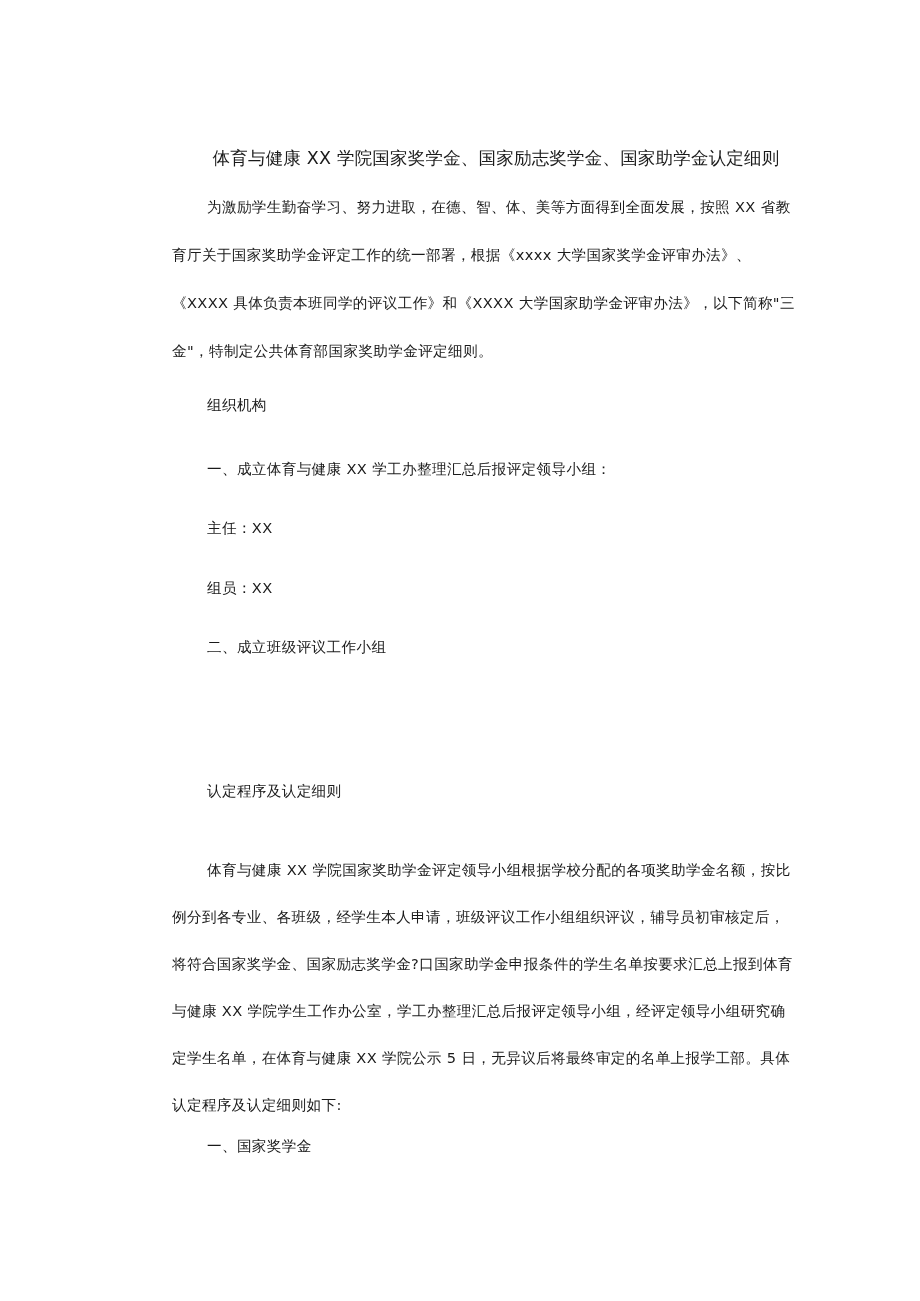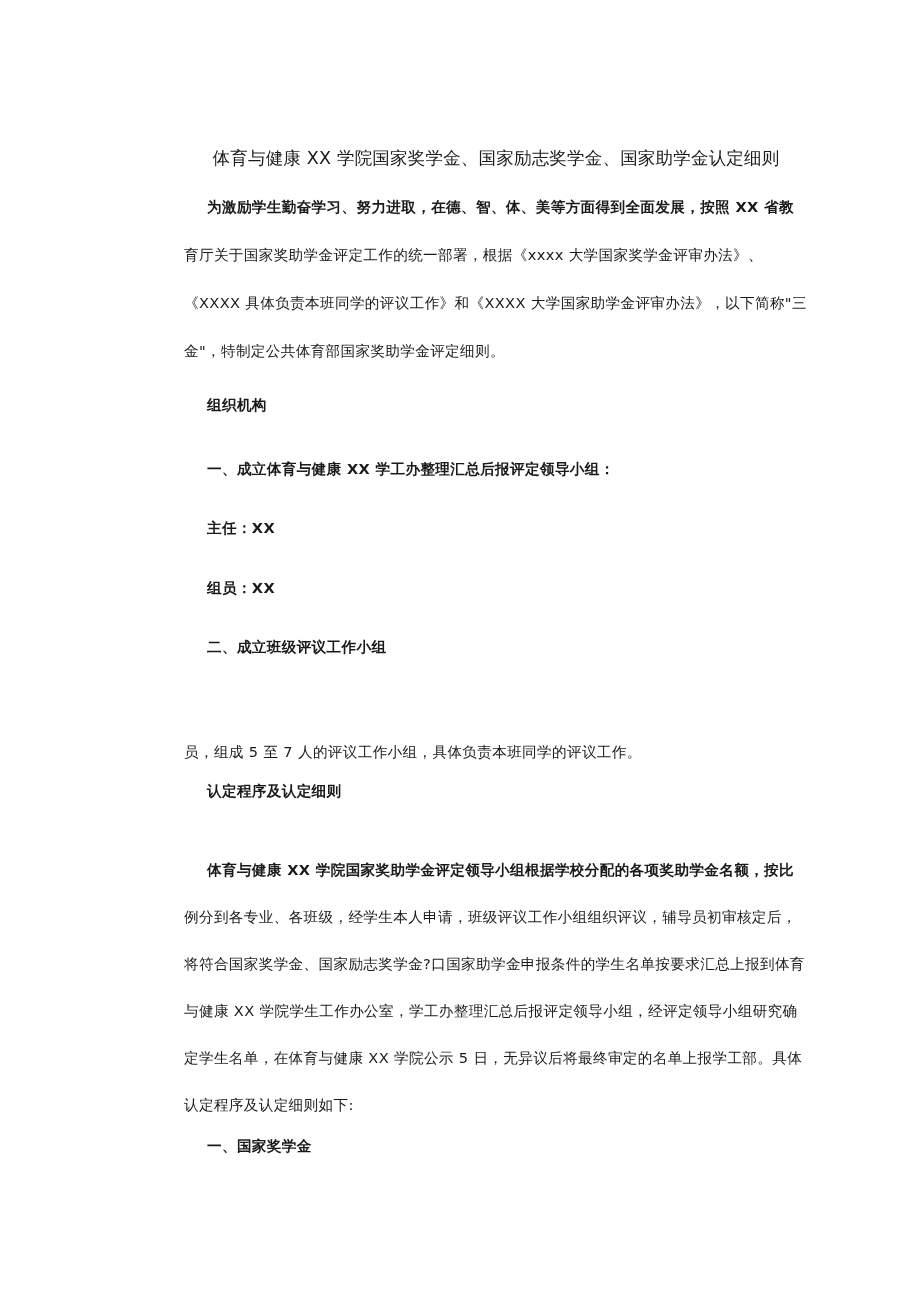--- a/index.html
+++ b/index.html
@@ -1,41 +1,40 @@
 <!DOCTYPE html>
 <html><head>
 <meta charset="utf-8">
 <style>
   html, body { margin:0; padding:0; background:#ffffff; }
   body { width:920px; height:1301px; position:relative; overflow:hidden;
          font-family: "DejaVu Sans", "Liberation Sans", sans-serif; color:#1a1a1a; }
   .page { position:absolute; left:0; top:0; width:920px; height:1102px;margin-left:36px; }
   .title { position:absolute; left:0; width:920px; top:146px; text-align:center;
            font-size:17.5px; letter-spacing:0.2px; }
-  .line { position:absolute; left:148px; white-space:nowrap; font-size:14.6px; letter-spacing:0.35px; }
-  .indent { left:171px;font-weight:bold; }
+  .line { position:absolute; left:136px; white-space:nowrap; font-size:14.6px; letter-spacing:0.35px; }
+  .indent { left:171px; }
 </style>
 </head>
 <body>
 
 <div class="page">
   <div class="title">体育与健康 XX 学院国家奖学金、国家励志奖学金、国家助学金认定细则</div>
 
   <div class="line indent" style="top:198px">为激励学生勤奋学习、努力进取，在德、智、体、美等方面得到全面发展，按照 XX 省教</div>
   <div class="line" style="top:246px">育厅关于国家奖助学金评定工作的统一部署，根据《xxxx 大学国家奖学金评审办法》、</div>
   <div class="line" style="top:294px">《XXXX 具体负责本班同学的评议工作》和《XXXX 大学国家助学金评审办法》，以下简称"三</div>
   <div class="line" style="top:342px">金"，特制定公共体育部国家奖助学金评定细则。</div>
 
   <div class="line indent" style="top:396px">组织机构</div>
   <div class="line indent" style="top:460px">一、成立体育与健康 XX 学工办整理汇总后报评定领导小组：</div>
   <div class="line indent" style="top:519px">主任：XX</div>
   <div class="line indent" style="top:579px">组员：XX</div>
   <div class="line indent" style="top:638px">二、成立班级评议工作小组</div>
 
-  <div class="line" style="top:743px">员，组成 5 至 7 人的评议工作小组，具体负责本班同学的评议工作。</div>
 
   <div class="line indent" style="top:782px">认定程序及认定细则</div>
 
   <div class="line" style="top:908px">例分到各专业、各班级，经学生本人申请，班级评议工作小组组织评议，辅导员初审核定后，</div>
   <div class="line indent" style="top:861px">体育与健康 XX 学院国家奖助学金评定领导小组根据学校分配的各项奖助学金名额，按比</div>
   <div class="line" style="top:1002px">与健康 XX 学院学生工作办公室，学工办整理汇总后报评定领导小组，经评定领导小组研究确</div>
   <div class="line" style="top:955px">将符合国家奖学金、国家励志奖学金?口国家助学金申报条件的学生名单按要求汇总上报到体育</div>
   <div class="line" style="top:1049px">定学生名单，在体育与健康 XX 学院公示 5 日，无异议后将最终审定的名单上报学工部。具体</div>
   <div class="line" style="top:1096px">认定程序及认定细则如下:</div>
 

